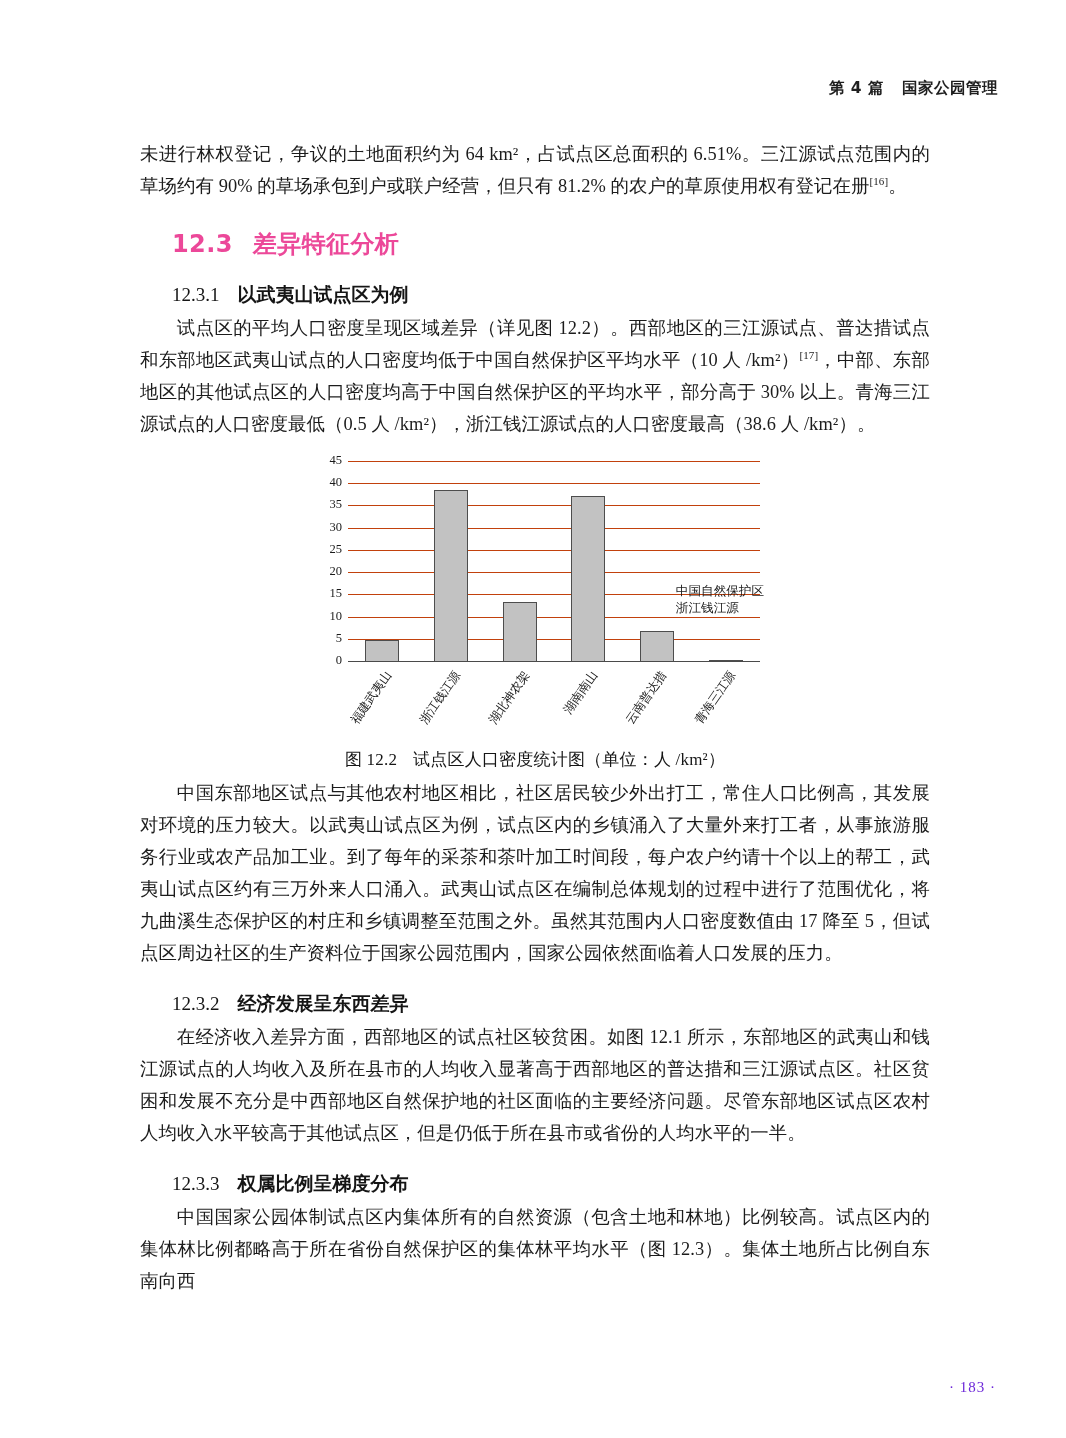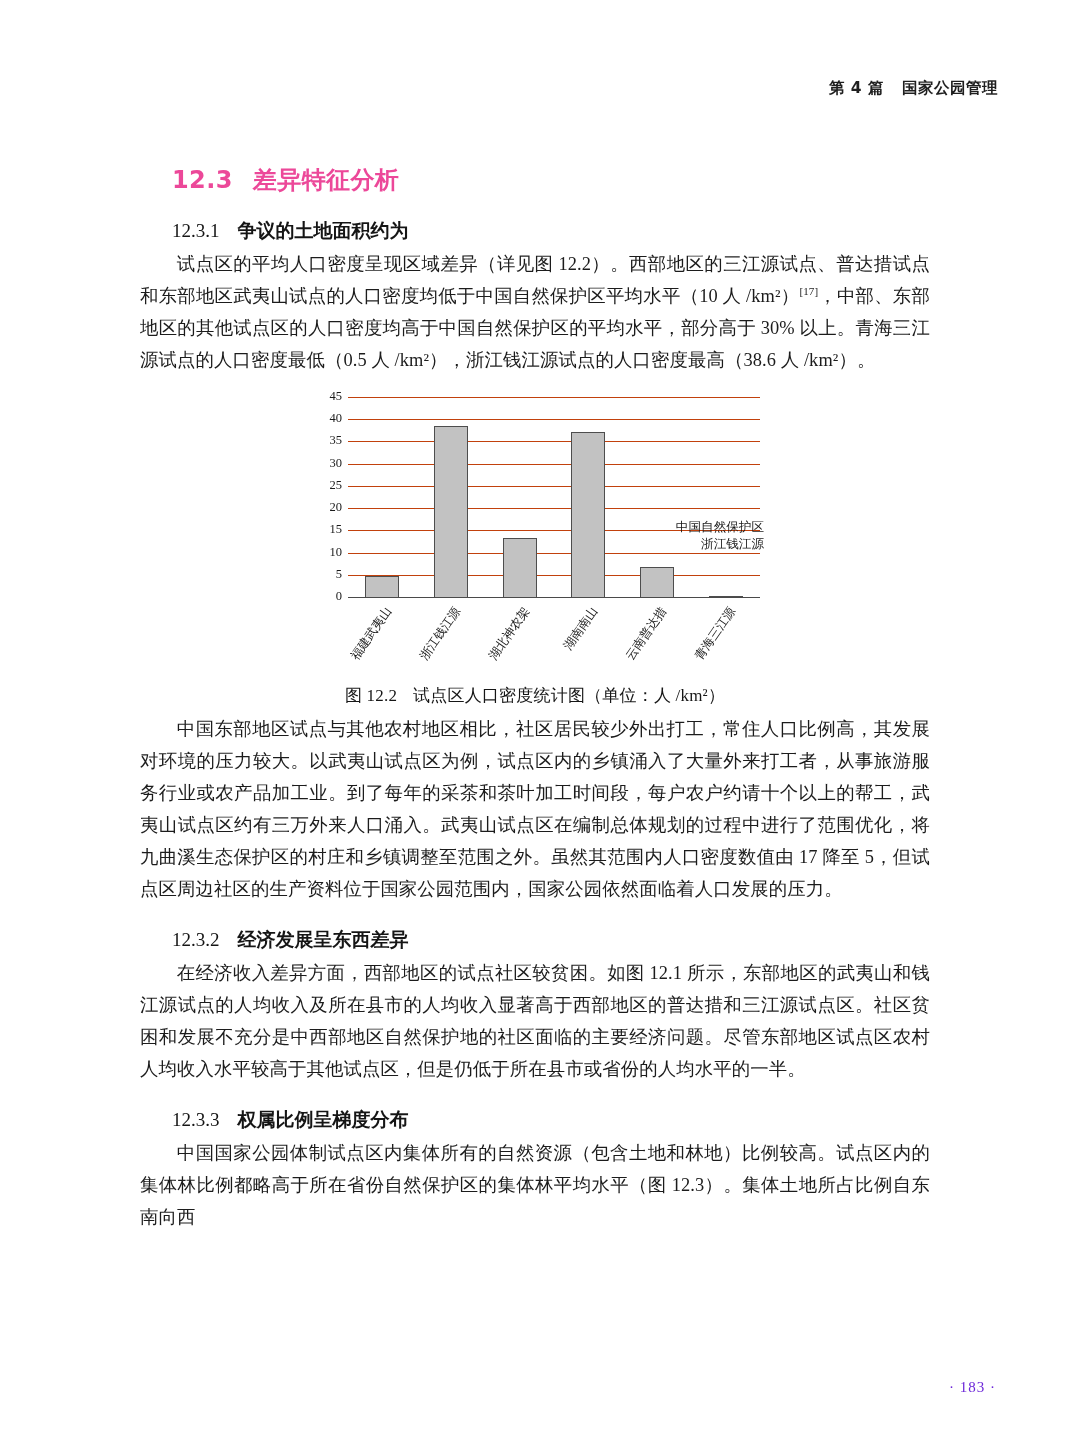--- a/index.html
+++ b/index.html
@@ -168,21 +168,21 @@
     transform: rotate(-55deg) translate(-100%, 0);
     color: #1a1a1a;
     font-family: "DejaVu Sans", "Liberation Sans", sans-serif;
   }
   .annot {
     position: absolute;
     right: 6px;
     top: 128px;
     font-size: 12.6px;
     line-height: 17px;
-    text-align: right;
+    text-align: left;
     color: #1a1a1a;
     font-family: "DejaVu Sans", "Liberation Sans", sans-serif;
     white-space: nowrap;
   }
   .fig-caption {
     margin-top: 24px;
     text-align: center;
     font-size: 17px;
     color: #161616;
     letter-spacing: 0.2px;
@@ -203,24 +203,25 @@
 <body>
 
 <div class="page">
 
   <div class="running-head">
     <span>第 4 篇</span><span class="rh-sep"></span><span>国家公园管理</span>
   </div>
 
   <div class="body-col">
 
+    <p class="para"><span>未进行林权登记，争议的土地面积约为 64 km²，占试点区总面积的 6.51%。三江源试点范围内的草场约有 90% 的草场承包到户或联户经营，但只有 81.2% 的农户的草原使用权有登记在册</span><sup class="fn">[16]</sup><span>。</span></p>
 
     <h2 class="h-sec"><span class="num">12.3</span><span>差异特征分析</span></h2>
 
-    <h3 class="h-sub"><span class="num">12.3.1</span><span>争议的土地面积约为</span></h3>
+    <h3 class="h-sub"><span class="num">12.3.1</span><span>以武夷山试点区为例</span></h3>
 
     <p class="para indent"><span>试点区的平均人口密度呈现区域差异（详见图 12.2）。西部地区的三江源试点、普达措试点和东部地区武夷山试点的人口密度均低于中国自然保护区平均水平（10 人 /km²）</span><sup class="fn">[17]</sup><span>，中部、东部地区的其他试点区的人口密度均高于中国自然保护区的平均水平，部分高于 30% 以上。青海三江源试点的人口密度最低（0.5 人 /km²），浙江钱江源试点的人口密度最高（38.6 人 /km²）。</span></p>
 
     <div class="figure-block">
       <div class="chart-wrap">
 
         <div class="plot">
 
           <div class="gridline" style="bottom: 0%; background: rgb(74, 74, 74);">
               <span class="ytick">0</span>

